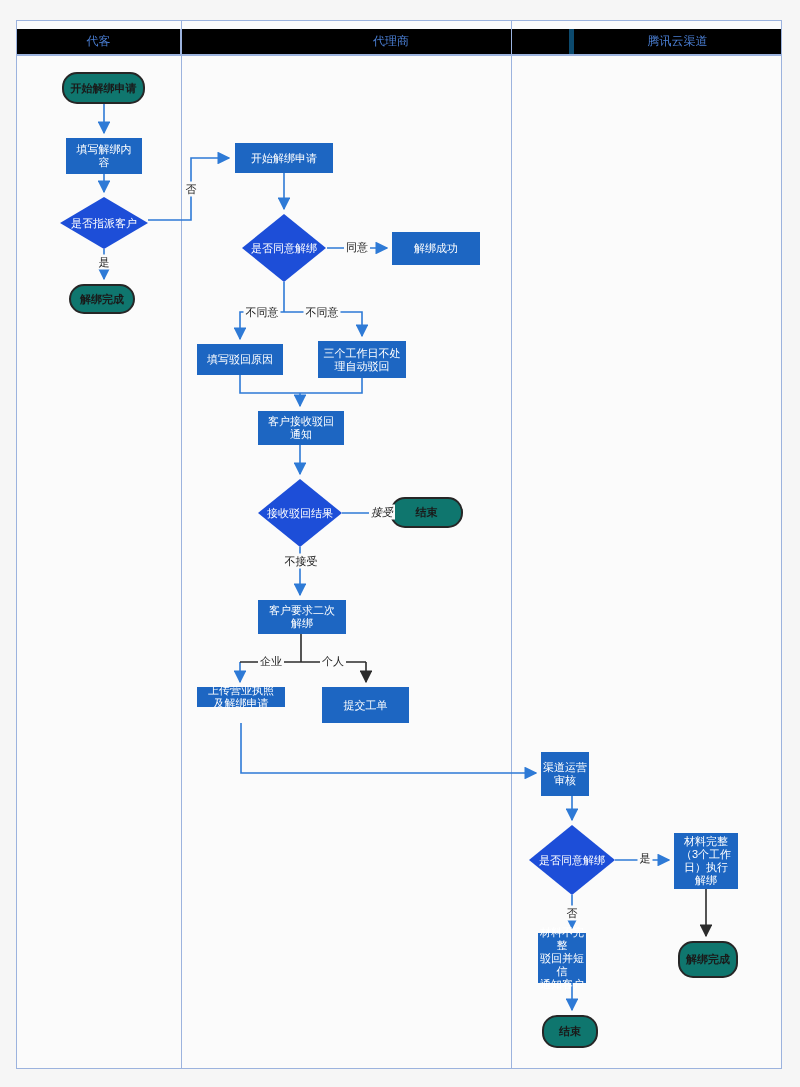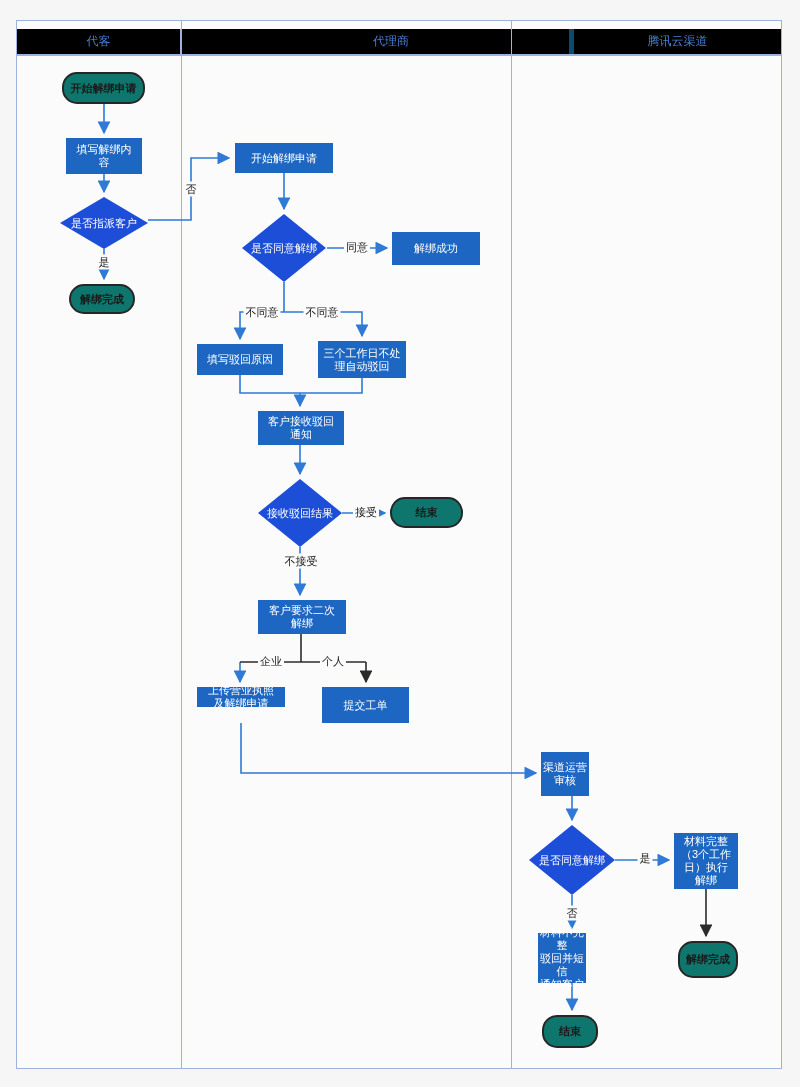--- a/index.html
+++ b/index.html
@@ -140,18 +140,18 @@
 驳回并短信
 通知客户</div>
 <div class="node terminal" style="left:542px;top:1015px;width:56px;height:33px;">结束</div>
 <div class="node terminal" style="left:678px;top:941px;width:60px;height:37px;">解绑完成</div>
 
 <span class="elabel" style="left:191px;top:189px;">否</span>
 <span class="elabel" style="left:104px;top:262px;">是</span>
 <span class="elabel" style="left:357px;top:247px;">同意</span>
 <span class="elabel" style="left:262px;top:312px;">不同意</span>
 <span class="elabel" style="left:322px;top:312px;">不同意</span>
-<span class="elabel" style="left:366px;top:512px;">接受</span>
+<span class="elabel" style="left:382px;top:512px;font-style:italic;">接受</span>
 <span class="elabel" style="left:301px;top:561px;">不接受</span>
 <span class="elabel" style="left:271px;top:661px;">企业</span>
 <span class="elabel" style="left:333px;top:661px;">个人</span>
 <span class="elabel" style="left:645px;top:858px;">是</span>
 <span class="elabel" style="left:572px;top:913px;">否</span>
 
 </body></html>

